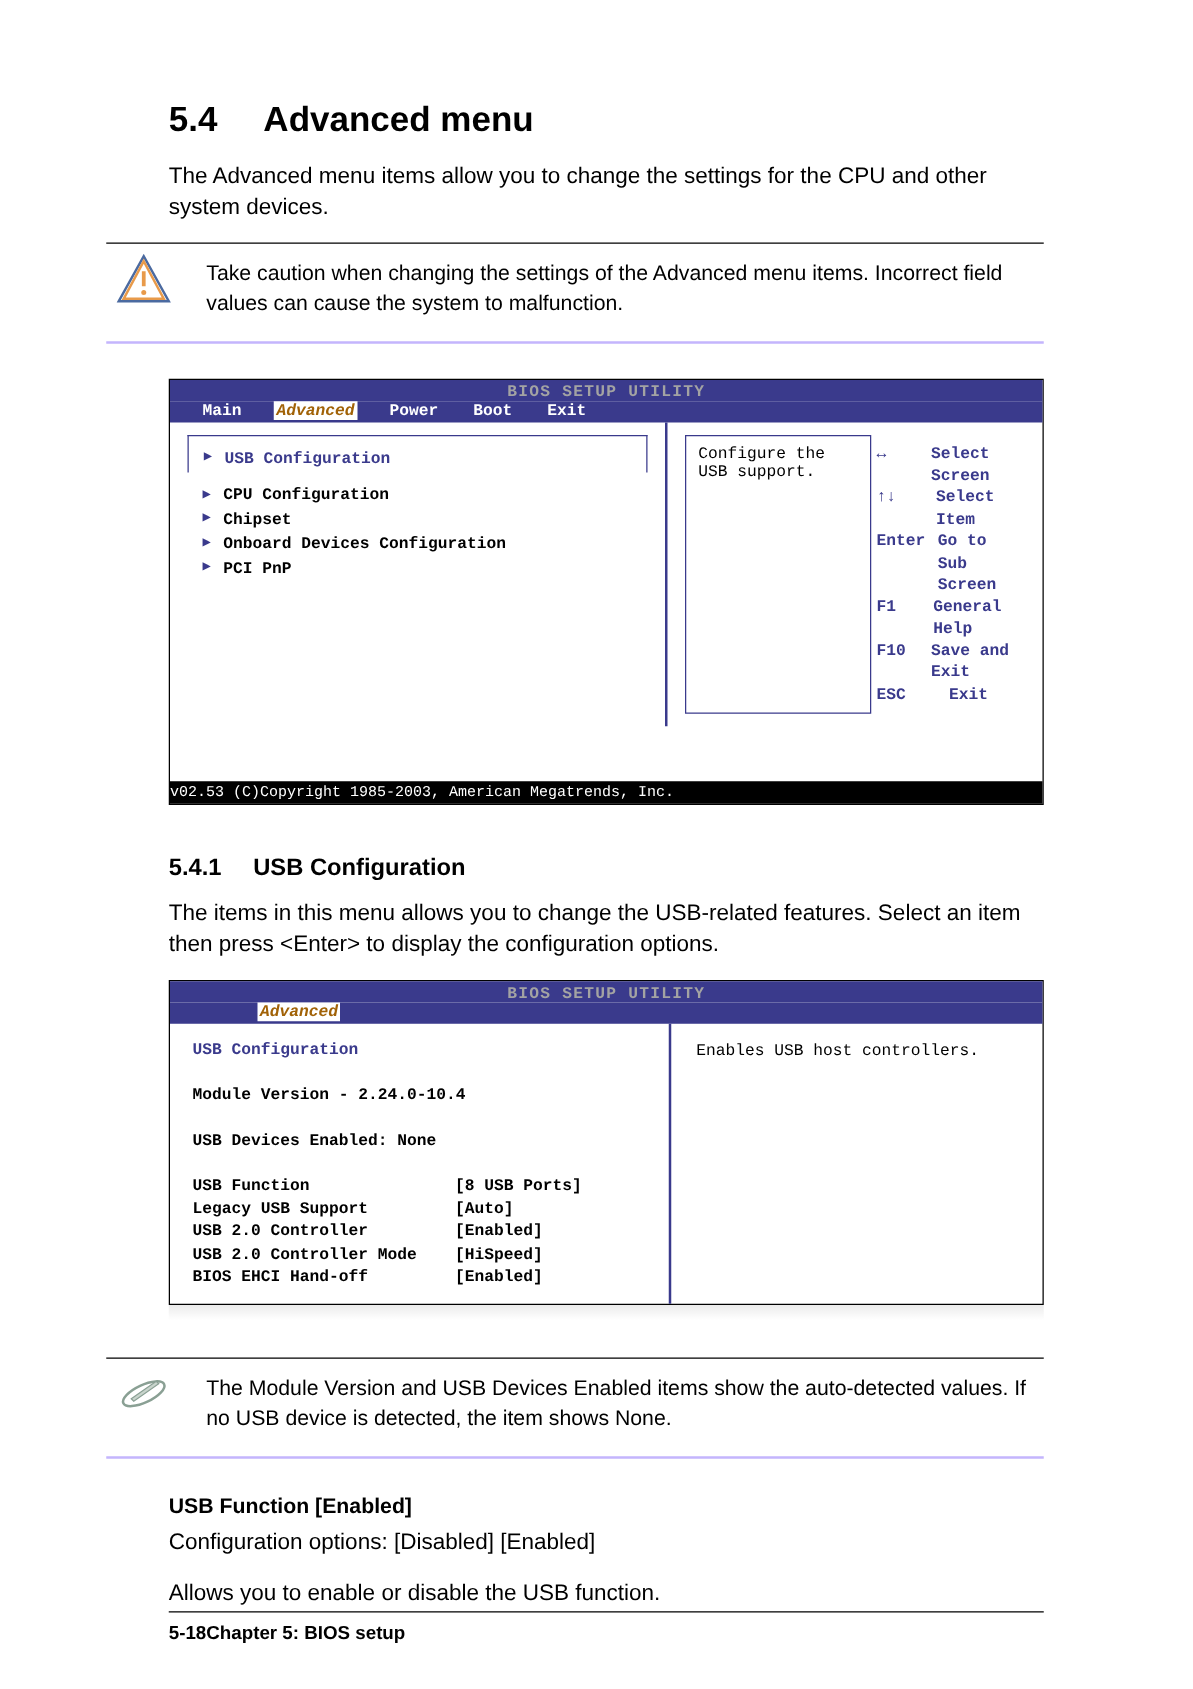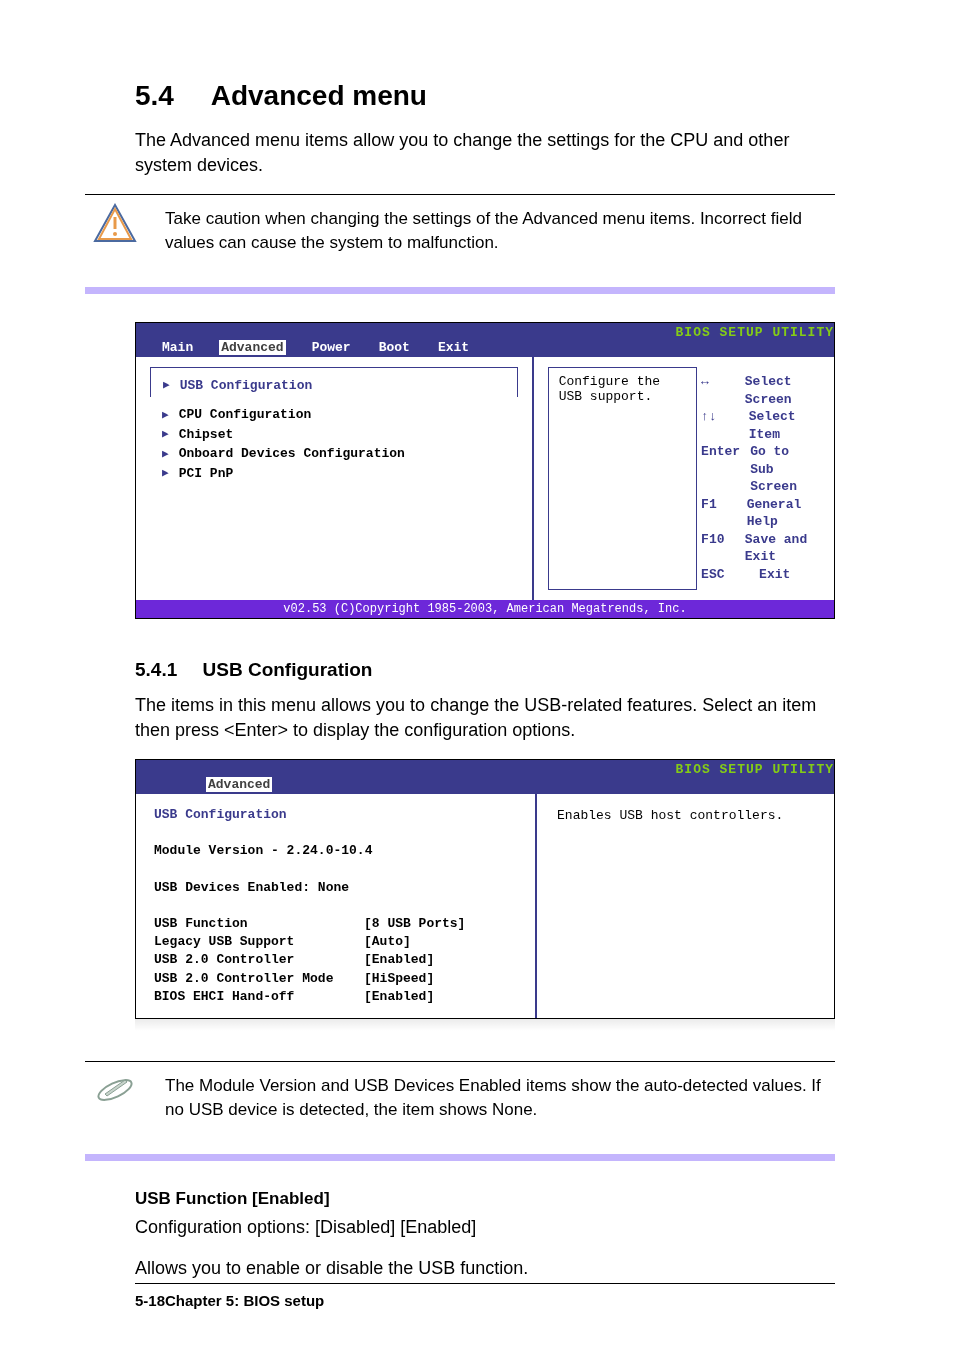--- a/index.html
+++ b/index.html
@@ -14,55 +14,55 @@
   }
   .content { width: 700px; margin-left: 75px; }
   h1 { font-size: 28px; font-weight: bold; margin-bottom: 16px; }
   h1 .secnum { margin-right: 30px; }
   .bodytext { font-size: 18px; line-height: 1.4; margin-bottom: 16px; }
   .callout {
     display: flex;
     align-items: flex-start;
     gap: 20px;
     border-top: 1px solid #000;
-    border-bottom: 7px solid #c4b5fd;
-    padding: 8px 0 32px 0;
+    border-bottom: 2px solid #c4b5fd;
+    padding: 8px 0 18px 0;
     margin-bottom: 28px;
     margin-left: -50px;
     padding-left: 0;
     width: calc(100% + 50px);
   }
   .callout .iconbox { flex: 0 0 60px; display:flex; justify-content:center; align-items:center; }
   .callout .ctext { font-size: 17px; line-height: 1.4; padding-top:4px;}
   
   .bios {
     border: 1px solid #000;
     font-family: "Courier New", monospace;
     font-size: 13px;
     background: #fff;
     margin-bottom: 40px;
   }
   .bios-title {
     background: #3a3a8c;
-    color: #84cc16;
-    text-align: right;
+    color: #a3a3a3;
+    text-align: center;
     font-weight: bold;
     padding: 2px 0 0 0;
     letter-spacing: 1px;
   }
   .bios-menubar {
     background: #3a3a8c;
     color: #fff;
     display: flex;
     gap: 24px;
     padding: 0 24px 2px 24px;
     font-weight: bold;
   }
   .bios-menubar .tab { padding: 0 2px; }
-  .bios-menubar .tab.active { background: #fff; color: #404040; }
+  .bios-menubar .tab.active { background: #fff; color: #a16207; font-style: italic; }
   .bios-body {
     display: flex;
     min-height: 240px;
   }
   .bios-left {
     flex: 1.35;
     padding: 10px 14px;
     border-right: 2px solid #3a3a8c;
     position: relative;
   }
@@ -78,25 +78,26 @@
     padding: 10px 14px;
     display: flex;
     flex-direction: row;
     justify-content: space-between;
   }
   .help-top { border: 1.5px solid #3a3a8c; padding: 6px 10px; min-height: 48px; }
   .help-keys { color: #3a3a8c; font-weight: bold; line-height: 1.35; padding: 6px 4px; }
   .help-keys .krow { display: flex; gap: 10px; }
   .help-keys .krow .k { width: 48px; }
   .bios-footer {
-    background: #6d28d9;
+    background: #000000;
     color: #fff;
-    text-align: center;
+    text-align: left;
     font-size: 12px;
     padding: 2px 0;
+    margin-top: 44px;
   }
   .item-row { display:flex; align-items:center; gap:10px; font-weight:bold; color:#000; line-height:1.5;}
   .item-row.sel { color:#3a3a8c; }
   .tri { color:#3a3a8c; font-size:11px; }
   .bios-small .bios-body { min-height: 180px; }
   .kv { display:flex; }
   .kv .k { width: 210px; }
   h2.sub { font-size: 19px; font-weight: bold; margin: 20px 0 12px 0; }
   h2.sub .secnum { margin-right: 20px; }
   .fade {

